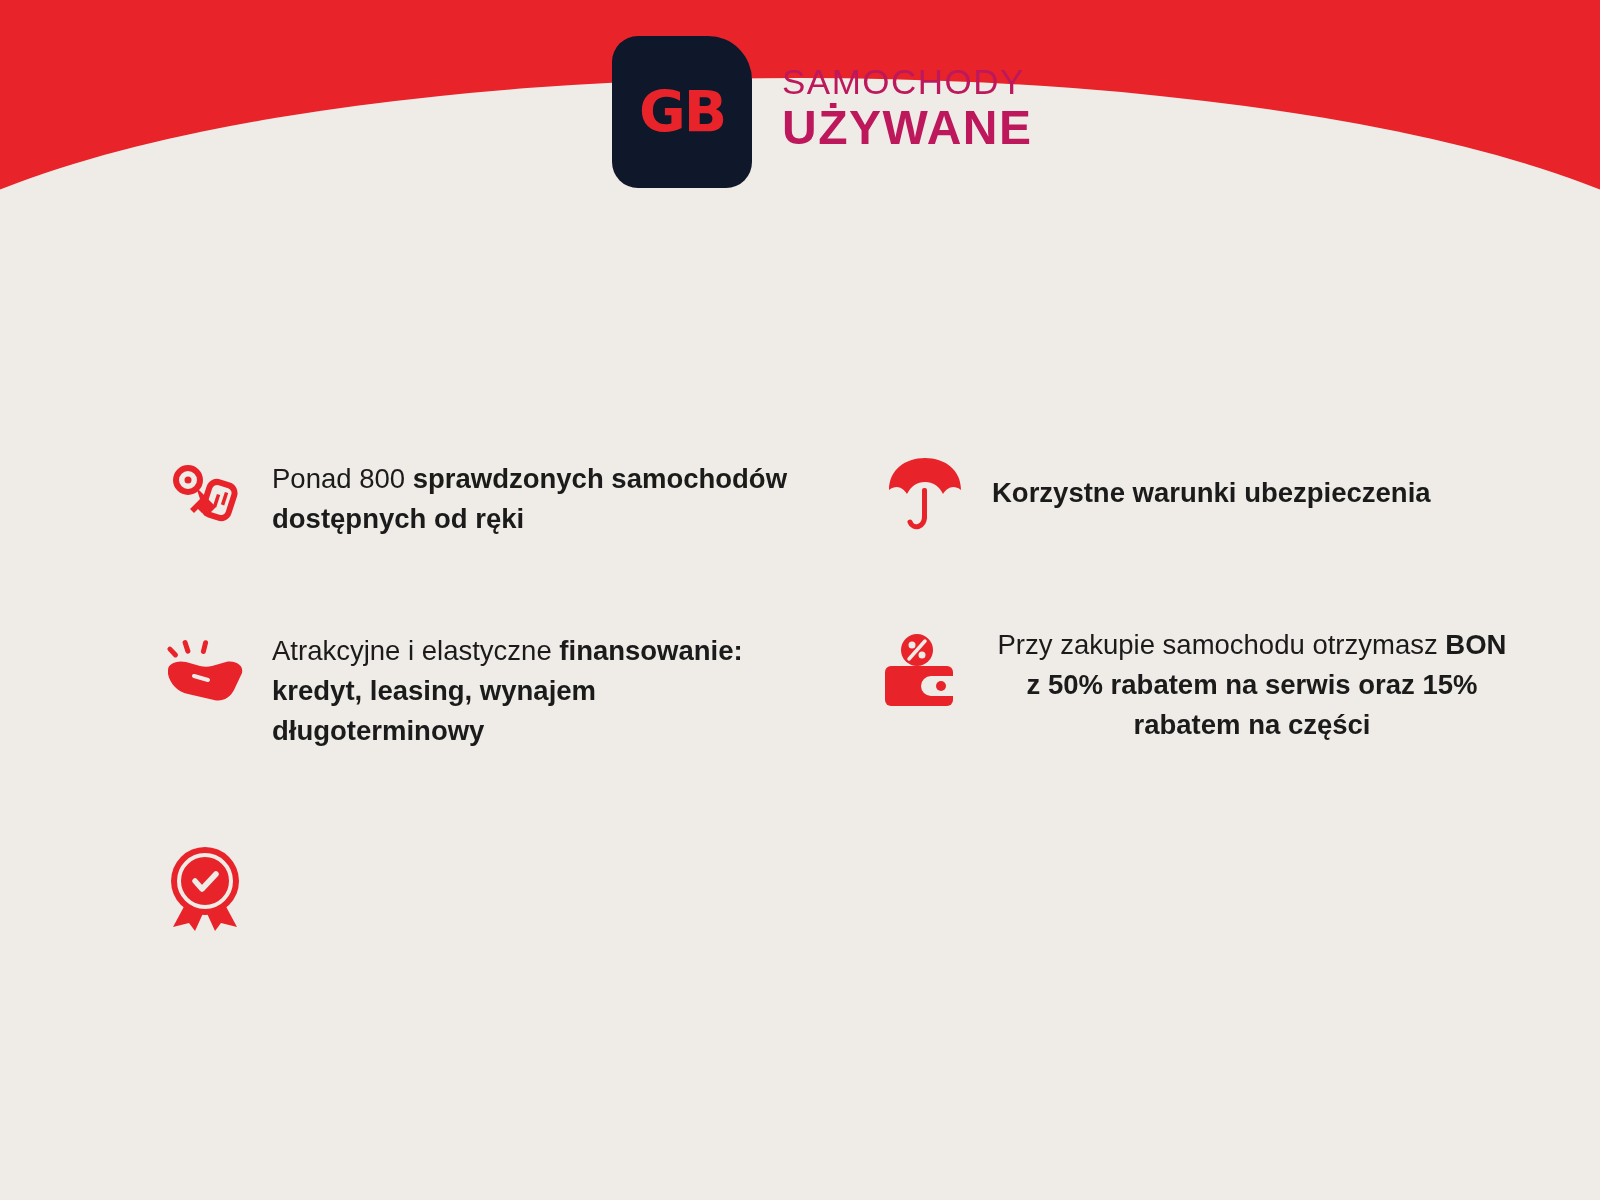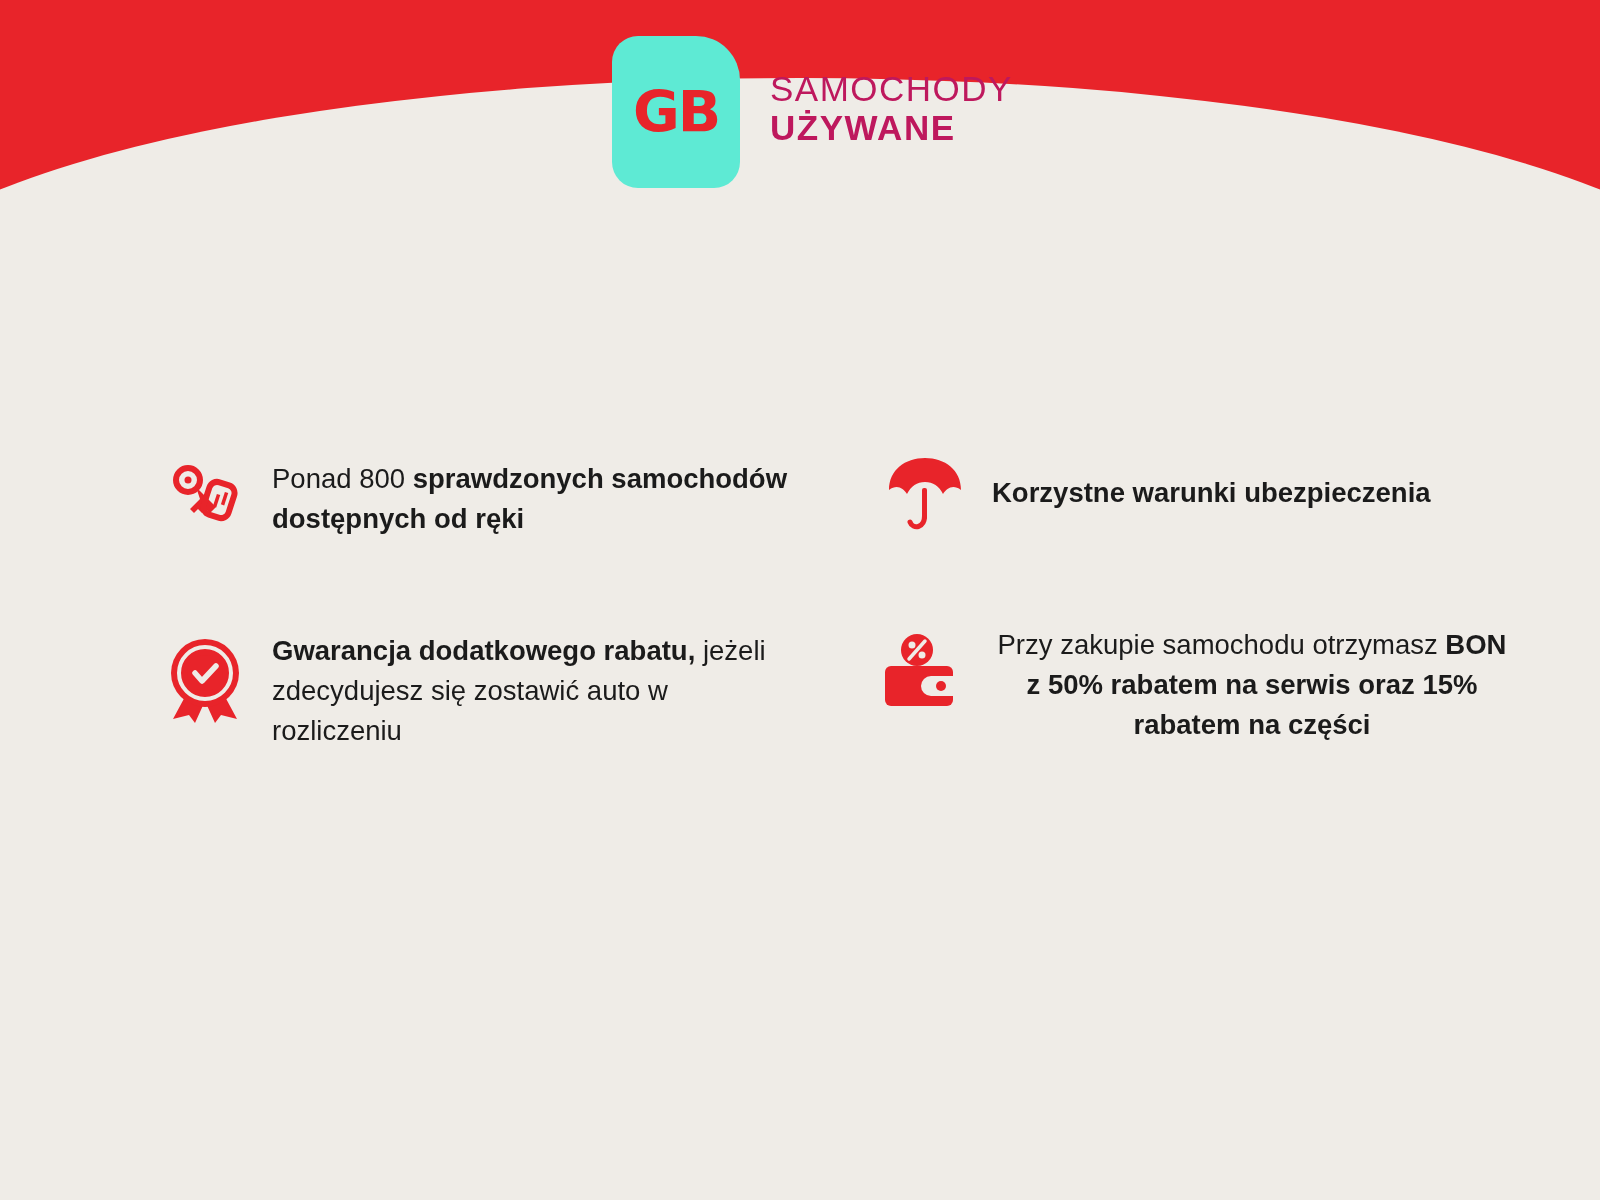--- a/index.html
+++ b/index.html
@@ -45,23 +45,23 @@
   .logo-wrap {
     position: absolute;
     top: 36px;
     left: 612px;
     display: flex;
     align-items: center;
     gap: 30px;
     z-index: 5;
   }
   .logo-tile {
-    width: 128px;
+    width: 140px;
     height: 152px;
-    background: #5eead4;
+    background: #0f172a;
     border-radius: 26px 44px 26px 26px;
     display: flex;
     align-items: center;
     justify-content: center;
   }
   .logo-mark {
     font-size: 57px;
     font-weight: bold;
     color: #e8242a;
     letter-spacing: -2px;
@@ -71,21 +71,21 @@
     color: #be185d;
     line-height: 1.12;
     padding-bottom: 8px;
   }
   .logo-text .line1 {
     font-size: 35px;
     letter-spacing: 1.5px;
     font-weight: 400;
   }
   .logo-text .line2 {
-    font-size: 35px;
+    font-size: 48px;
     letter-spacing: 1.5px;
     font-weight: bold;
   }
 
   
   .columns {
     position: absolute;
     top: 455px;
     left: 0;
     width: 1600px;
@@ -163,34 +163,45 @@
           <rect x="40" y="22" width="26" height="34" rx="8" transform="rotate(18 53 39)" fill="none" stroke="#e8242a" stroke-width="6"></rect>
           <rect x="49" y="33" width="3.5" height="13" transform="rotate(18 50 39)" fill="#e8242a"></rect>
           <rect x="57" y="31" width="3.5" height="13" transform="rotate(18 58 37)" fill="#e8242a"></rect>
         </svg>
       </div>
       <div class="text">
         <span>Ponad 800 </span><b>sprawdzonych samochodów dostępnych od ręki</b>
       </div>
     </div>
 
+    <div class="feature f-handshake">
+      <div class="icon">
+        <svg width="82" height="72" viewBox="0 0 82 72" fill="#e8242a">
+          <rect x="20" y="0" width="5" height="14" rx="2.5" transform="rotate(-18 22 7)"></rect>
+          <rect x="38" y="0" width="5" height="14" rx="2.5" transform="rotate(14 40 7)"></rect>
+          <rect x="6" y="6" width="5" height="13" rx="2.5" transform="rotate(-44 8 12)"></rect>
+          <path d="M4 30 C4 24 12 20 22 22 L36 26 C40 27 44 27 48 26 L62 22 C72 20 80 26 78 33 L70 50 C66 58 58 62 50 60 L24 54 C14 52 6 44 4 34 Z"></path>
+          <path d="M30 36 L44 40" stroke="#efece7" stroke-width="4" stroke-linecap="round" fill="none"></path>
+        </svg>
+      </div>
+      <div class="text">
+        <span>Atrakcyjne i elastyczne </span><b>finansowanie: kredyt, leasing, wynajem długoterminowy</b>
+      </div>
+    </div>
 
     <div class="feature f-badge">
       <div class="icon">
         <svg width="80" height="86" viewBox="0 0 80 86" fill="#e8242a">
           <path d="M22 56 L8 82 L24 78 L30 86 L40 64 Z"></path>
           <path d="M58 56 L72 82 L56 78 L50 86 L40 64 Z"></path>
           <circle cx="40" cy="36" r="34" fill="#e8242a"></circle>
           <circle cx="40" cy="36" r="26" fill="none" stroke="#efece7" stroke-width="4"></circle>
           <circle cx="40" cy="36" r="18" fill="#e8242a"></circle>
           <path d="M30 36 L37 44 L51 29" fill="none" stroke="#efece7" stroke-width="5.5" stroke-linecap="round" stroke-linejoin="round"></path>
         </svg>
-      </div>
-      <div class="text">
-        <b>Gwarancja dodatkowego rabatu,</b><span> jeżeli zdecydujesz się zostawić auto w rozliczeniu</span>
       </div>
     </div>
 
   </div>
 
   <div class="col col-right">
 
     <div class="feature f-umbrella">
       <div class="icon">
         <svg width="80" height="80" viewBox="0 0 80 80" fill="#e8242a">

